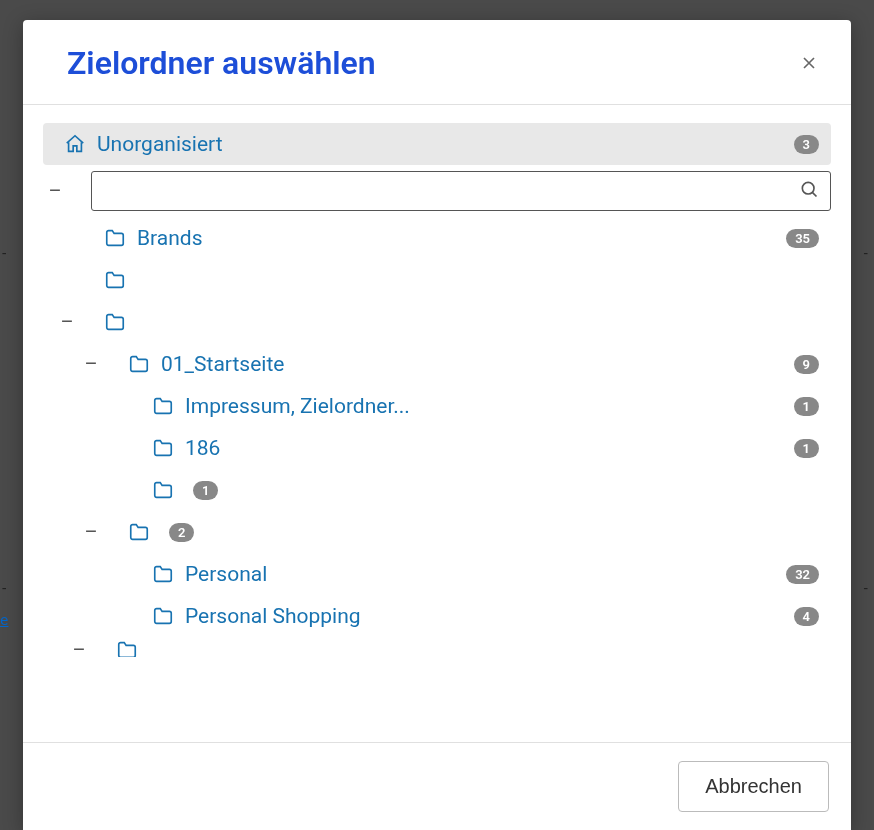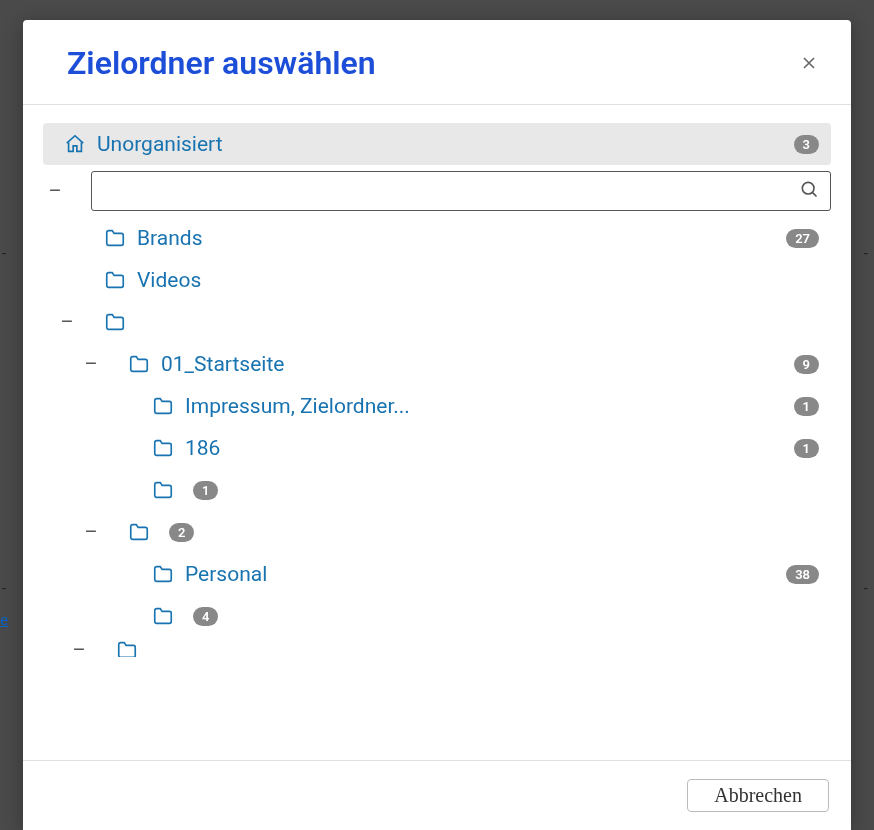--- a/index.html
+++ b/index.html
@@ -164,25 +164,24 @@
     .modal-footer {
       border-top: 1px solid #e0e0e0;
       padding: 18px 22px;
       display: flex;
       justify-content: flex-end;
     }
     .btn-cancel {
       background: #fff;
       border: 1px solid #bbb;
       border-radius: 4px;
-      padding: 4px 26px;
+      padding: 13px 26px;
       font-size: 20px;
       color: #333;
       cursor: pointer;
-      font-family: Liberation Serif, serif;
     }
     .partial-row {
       display: flex;
       align-items: center;
       padding: 6px 12px 0 0;
       height: 20px;
       overflow: hidden;
     }
     .bg-dash {
       position: absolute;
@@ -240,31 +239,30 @@
     <div id="tree-container">
         <div class="tree-row">
           <span class="tree-spacer"></span>
           <span class="tree-spacer"></span>
           <span class="tree-icon">
             <svg viewBox="0 0 24 24">
               <path d="M3 6a2 2 0 0 1 2-2h4l2 3h8a2 2 0 0 1 2 2v9a2 2 0 0 1-2 2H5a2 2 0 0 1-2-2V6z"></path>
             </svg>
           </span>
           <span class="tree-label">Brands</span>
-          <span class="tree-badge">27</span>
-        </div>
-        <div class="tree-row">
-          <span class="tree-spacer"></span>
-          <span class="tree-spacer"></span>
-          <span class="tree-icon">
-            <svg viewBox="0 0 24 24">
-              <path d="M3 6a2 2 0 0 1 2-2h4l2 3h8a2 2 0 0 1 2 2v9a2 2 0 0 1-2 2H5a2 2 0 0 1-2-2V6z"></path>
-            </svg>
-          </span>
-          <span class="tree-label">Videos</span>
+          <span class="tree-badge">35</span>
+        </div>
+        <div class="tree-row">
+          <span class="tree-spacer"></span>
+          <span class="tree-spacer"></span>
+          <span class="tree-icon">
+            <svg viewBox="0 0 24 24">
+              <path d="M3 6a2 2 0 0 1 2-2h4l2 3h8a2 2 0 0 1 2 2v9a2 2 0 0 1-2 2H5a2 2 0 0 1-2-2V6z"></path>
+            </svg>
+          </span>
         </div>
         <div class="tree-row">
           <span class="tree-toggle">–</span>
           <span class="tree-spacer"></span>
           <span class="tree-icon">
             <svg viewBox="0 0 24 24">
               <path d="M3 6a2 2 0 0 1 2-2h4l2 3h8a2 2 0 0 1 2 2v9a2 2 0 0 1-2 2H5a2 2 0 0 1-2-2V6z"></path>
             </svg>
           </span>
         </div>
@@ -333,32 +331,33 @@
           <span class="tree-spacer"></span>
           <span class="tree-spacer"></span>
           <span class="tree-spacer"></span>
           <span class="tree-spacer"></span>
           <span class="tree-icon">
             <svg viewBox="0 0 24 24">
               <path d="M3 6a2 2 0 0 1 2-2h4l2 3h8a2 2 0 0 1 2 2v9a2 2 0 0 1-2 2H5a2 2 0 0 1-2-2V6z"></path>
             </svg>
           </span>
           <span class="tree-label">Personal</span>
-          <span class="tree-badge">38</span>
-        </div>
-        <div class="tree-row">
-          <span class="tree-spacer"></span>
-          <span class="tree-spacer"></span>
-          <span class="tree-spacer"></span>
-          <span class="tree-spacer"></span>
-          <span class="tree-icon">
-            <svg viewBox="0 0 24 24">
-              <path d="M3 6a2 2 0 0 1 2-2h4l2 3h8a2 2 0 0 1 2 2v9a2 2 0 0 1-2 2H5a2 2 0 0 1-2-2V6z"></path>
-            </svg>
-          </span>
+          <span class="tree-badge">32</span>
+        </div>
+        <div class="tree-row">
+          <span class="tree-spacer"></span>
+          <span class="tree-spacer"></span>
+          <span class="tree-spacer"></span>
+          <span class="tree-spacer"></span>
+          <span class="tree-icon">
+            <svg viewBox="0 0 24 24">
+              <path d="M3 6a2 2 0 0 1 2-2h4l2 3h8a2 2 0 0 1 2 2v9a2 2 0 0 1-2 2H5a2 2 0 0 1-2-2V6z"></path>
+            </svg>
+          </span>
+          <span class="tree-label">Personal Shopping</span>
           <span class="tree-badge">4</span>
         </div>
       </div>
 
     <div class="partial-row">
       <span class="tree-spacer"></span>
       <span class="tree-toggle">–</span>
       <span class="tree-spacer"></span>
       <span class="tree-icon">
         <svg viewBox="0 0 24 24">

